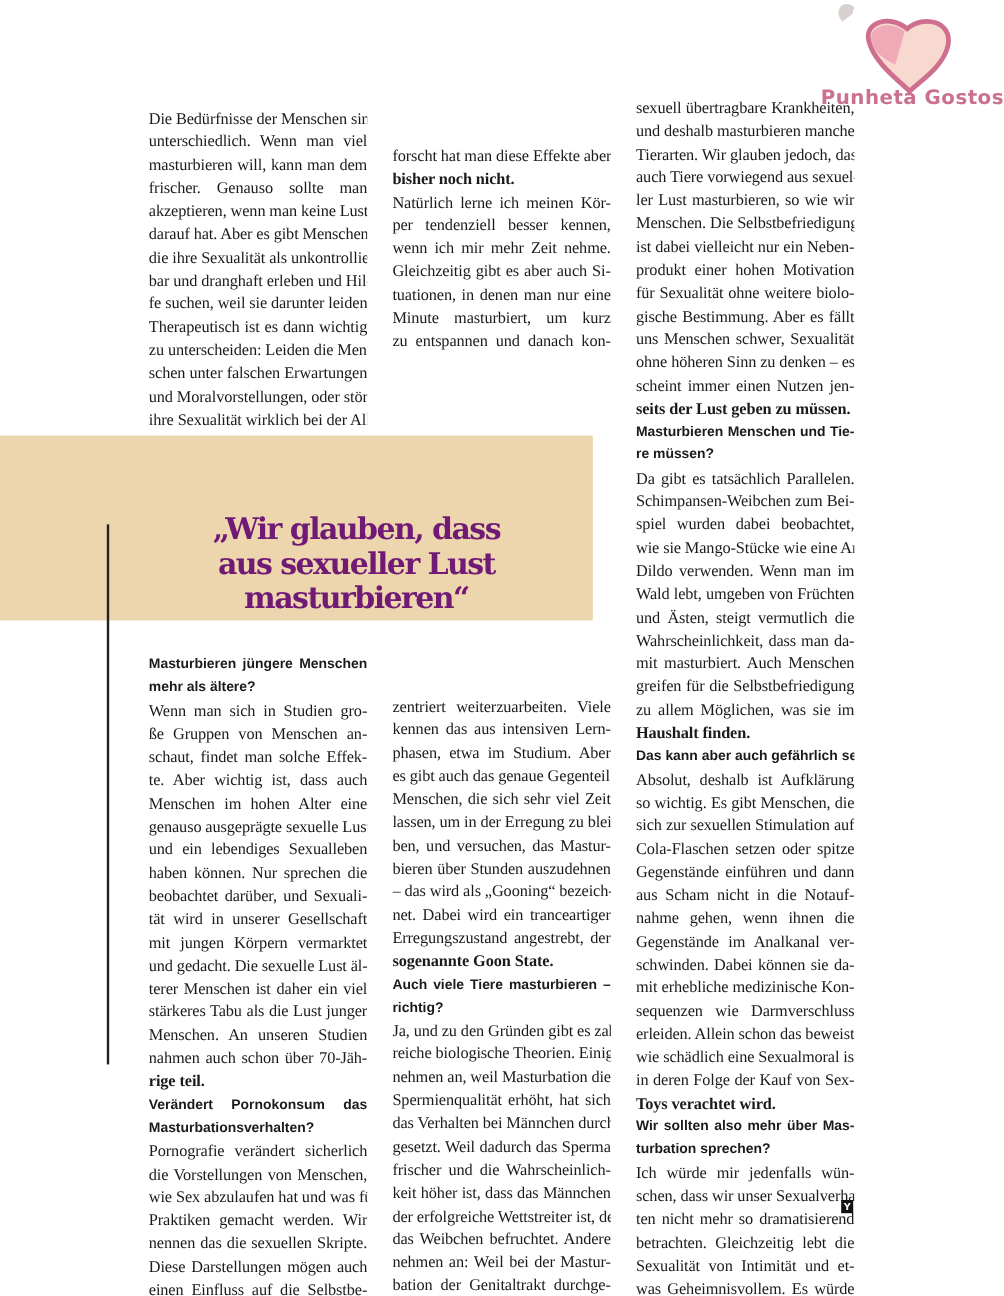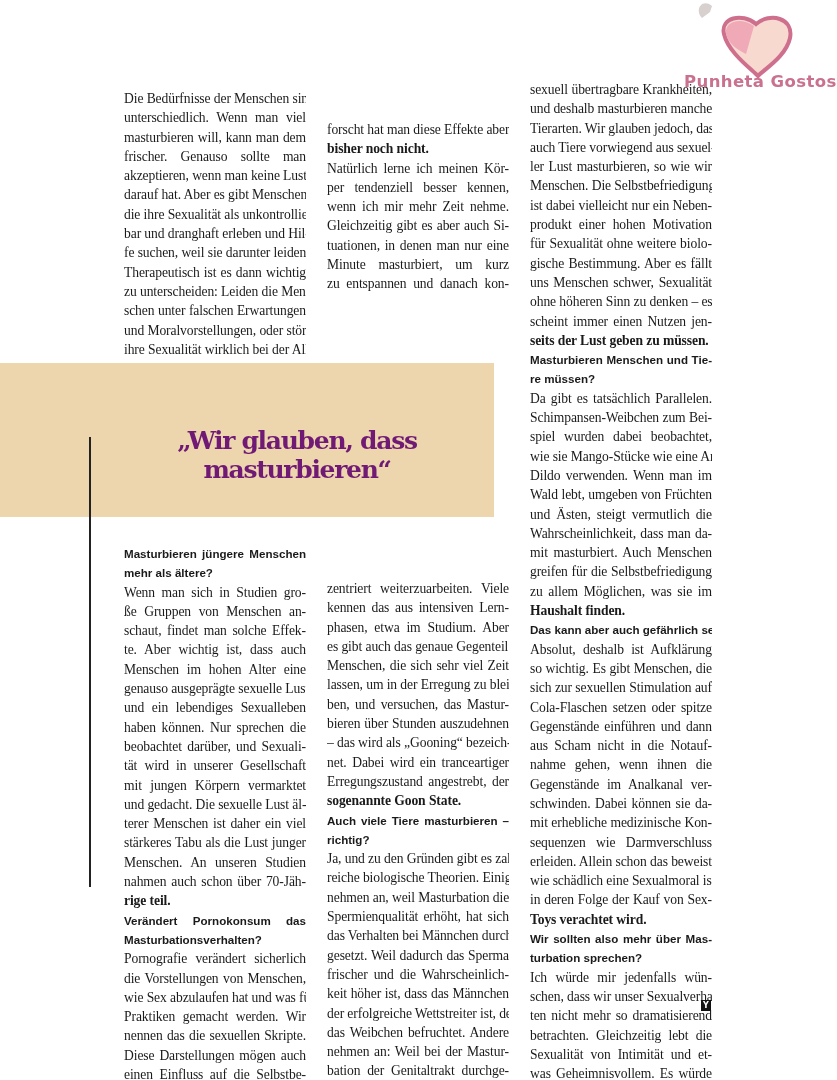--- a/index.html
+++ b/index.html
@@ -146,20 +146,21 @@
   <span class="ln">betrachten. Gleichzeitig lebt die</span>
   <span class="ln">Sexualität von Intimität und et-</span>
   <span class="ln">was Geheimnisvollem. Es würde</span>
 
 </div>
 <div class="endmark">Y</div>
 
 <div class="quote-box"></div>
 <div class="quote-text">
   <span>„Wir glauben, dass</span>
+  <span>aus sexueller Lust</span>
   <span>masturbieren“</span>
 </div>
 <div class="rule"></div>
 
 <div class="col" style="left:124px; top:544px;">
   <div class="q">
     <span class="ln">Masturbieren jüngere Menschen</span>
     <span class="ln last">mehr als ältere?</span>
   </div>
   <span class="ln">Wenn man sich in Studien gro-</span>

